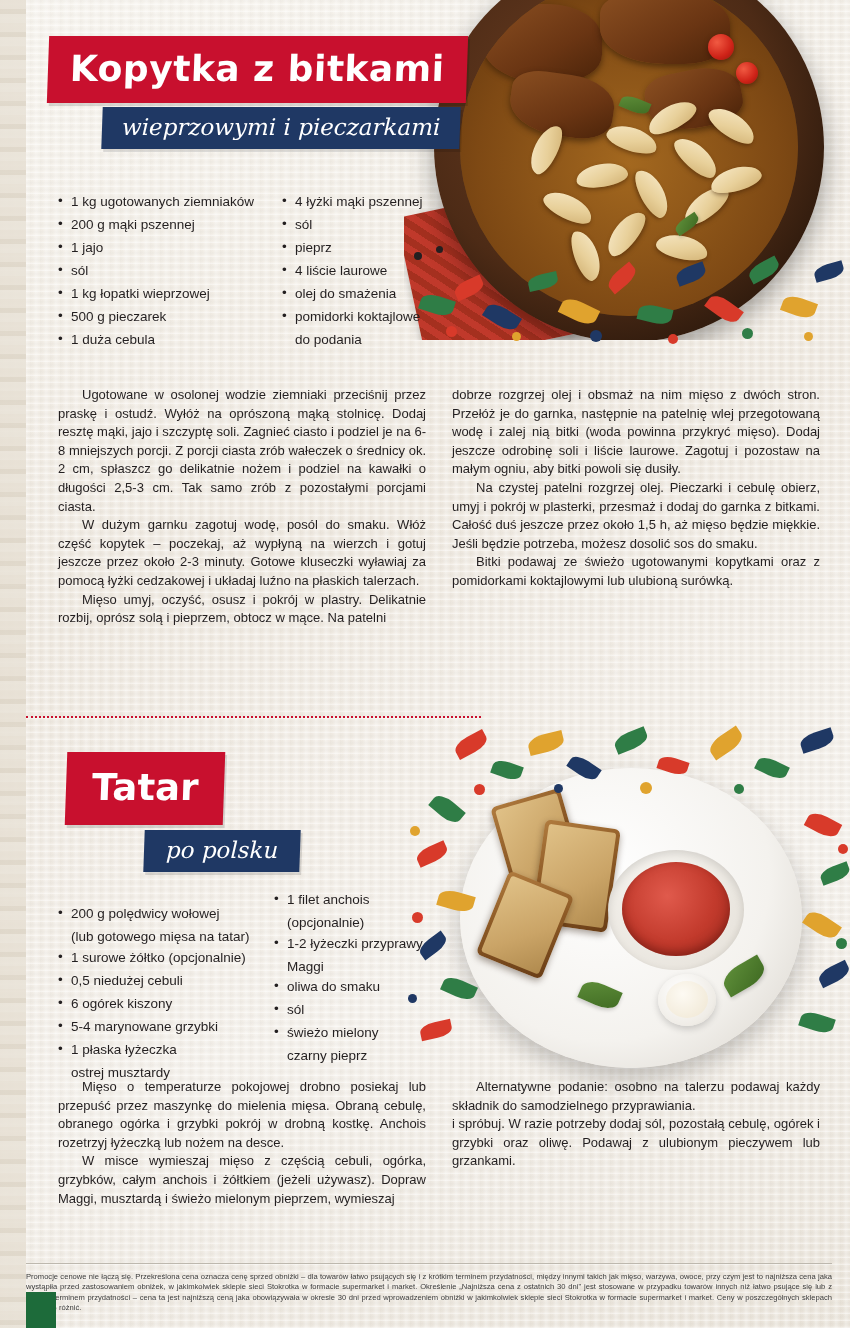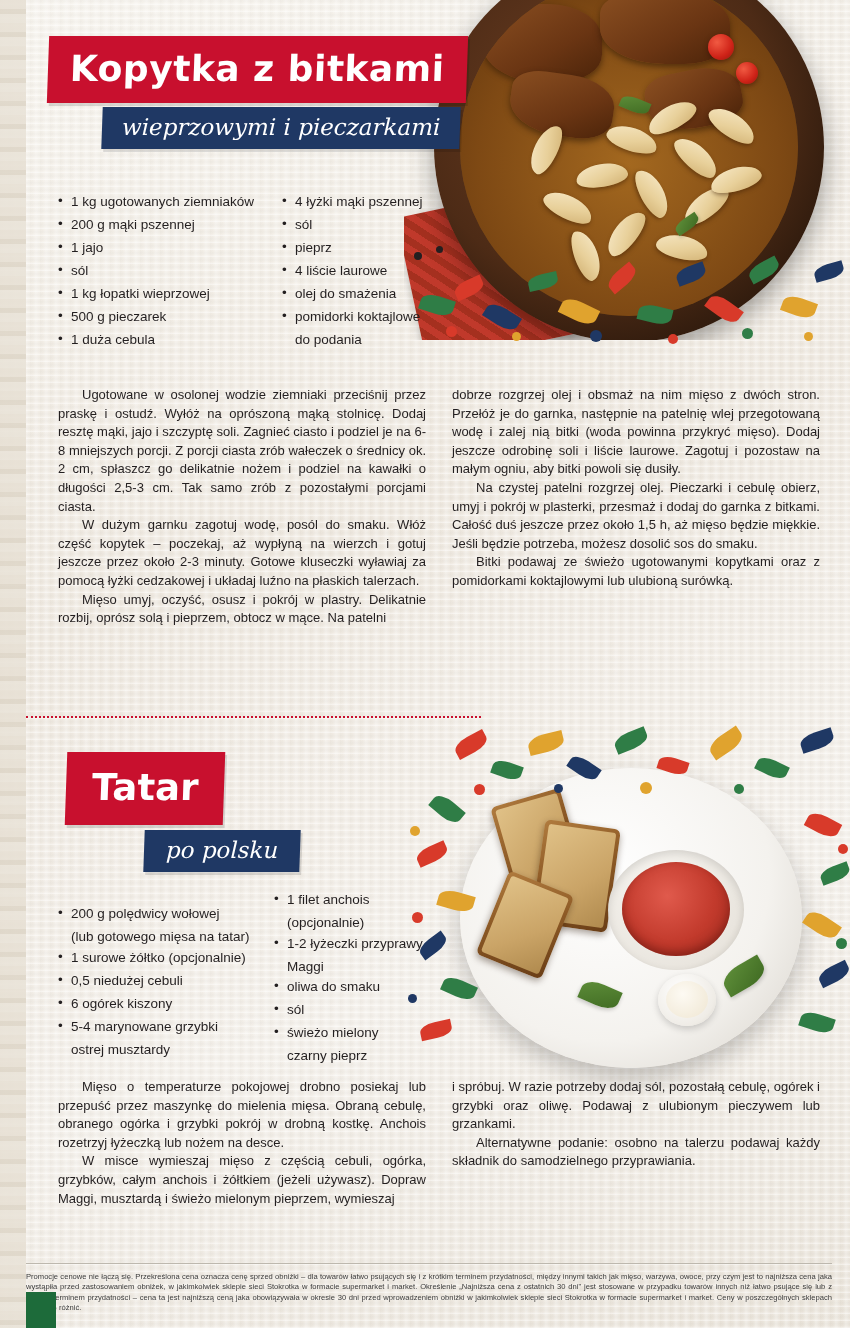--- a/index.html
+++ b/index.html
@@ -413,20 +413,21 @@
 <div class="ing-col" style="left:58px; top:904px; width:228px; font-size:13.5px; line-height:20.5px;">
   <ul>
     <li>200 g polędwicy wołowej</li>
   </ul>
   <div class="ing-sub">(lub gotowego mięsa na tatar)</div>
   <ul>
     <li>1 surowe żółtko (opcjonalnie)</li>
     <li>0,5 niedużej cebuli</li>
     <li>6 ogórek kiszony</li>
     <li>5-4 marynowane grzybki</li>
+    <li>1 płaska łyżeczka</li>
   </ul>
   <div class="ing-sub">ostrej musztardy</div>
 </div>
 
 <div class="ing-col" style="left:274px; top:890px; width:200px; font-size:13.5px; line-height:20.5px;">
   <ul>
     <li>1 filet anchois</li>
   </ul>
   <div class="ing-sub">(opcjonalnie)</div>
   <ul>
@@ -440,20 +441,20 @@
   </ul>
   <div class="ing-sub">czarny pieprz</div>
 </div>
 
 <div class="body-col" style="left:58px; top:1078px; width:368px;">
   <p>Mięso o temperaturze pokojowej drobno posiekaj lub przepuść przez maszynkę do mielenia mięsa. Obraną cebulę, obranego ogórka i grzybki pokrój w drobną kostkę. Anchois rozetrzyj łyżeczką lub nożem na desce.</p>
   <p>W misce wymieszaj mięso z częścią cebuli, ogórka, grzybków, całym anchois i żółtkiem (jeżeli używasz). Dopraw Maggi, musztardą i świeżo mielonym pieprzem, wymieszaj</p>
 </div>
 
 <div class="body-col" style="left:452px; top:1078px; width:368px;">
+  <p>Alternatywne podanie: osobno na talerzu podawaj każdy składnik do samodzielnego przyprawiania.</p>
   <p style="text-indent:0;">i spróbuj. W razie potrzeby dodaj sól, pozostałą cebulę, ogórek i grzybki oraz oliwę. Podawaj z ulubionym pieczywem lub grzankami.</p>
-  <p>Alternatywne podanie: osobno na talerzu podawaj każdy składnik do samodzielnego przyprawiania.</p>
 </div>
 
 <div class="footer">
   <span>Promocje cenowe nie łączą się. Przekreślona cena oznacza cenę sprzed obniżki – dla towarów łatwo psujących się i z krótkim terminem przydatności, między innymi takich jak mięso, warzywa, owoce, przy czym jest to najniższa cena jaka wystąpiła przed zastosowaniem obniżek, w jakimkolwiek sklepie sieci Stokrotka w formacie supermarket i market. Określenie „Najniższa cena z ostatnich 30 dni" jest stosowane w przypadku towarów innych niż łatwo psujące się lub z krótkim terminem przydatności – cena ta jest najniższą ceną jaka obowiązywała w okresie 30 dni przed wprowadzeniem obniżki w jakimkolwiek sklepie sieci Stokrotka w formacie supermarket i market. Ceny w poszczególnych sklepach mogą się różnić.</span>
 </div>
 <div class="footer-badge"></div>
 
 </body></html>

